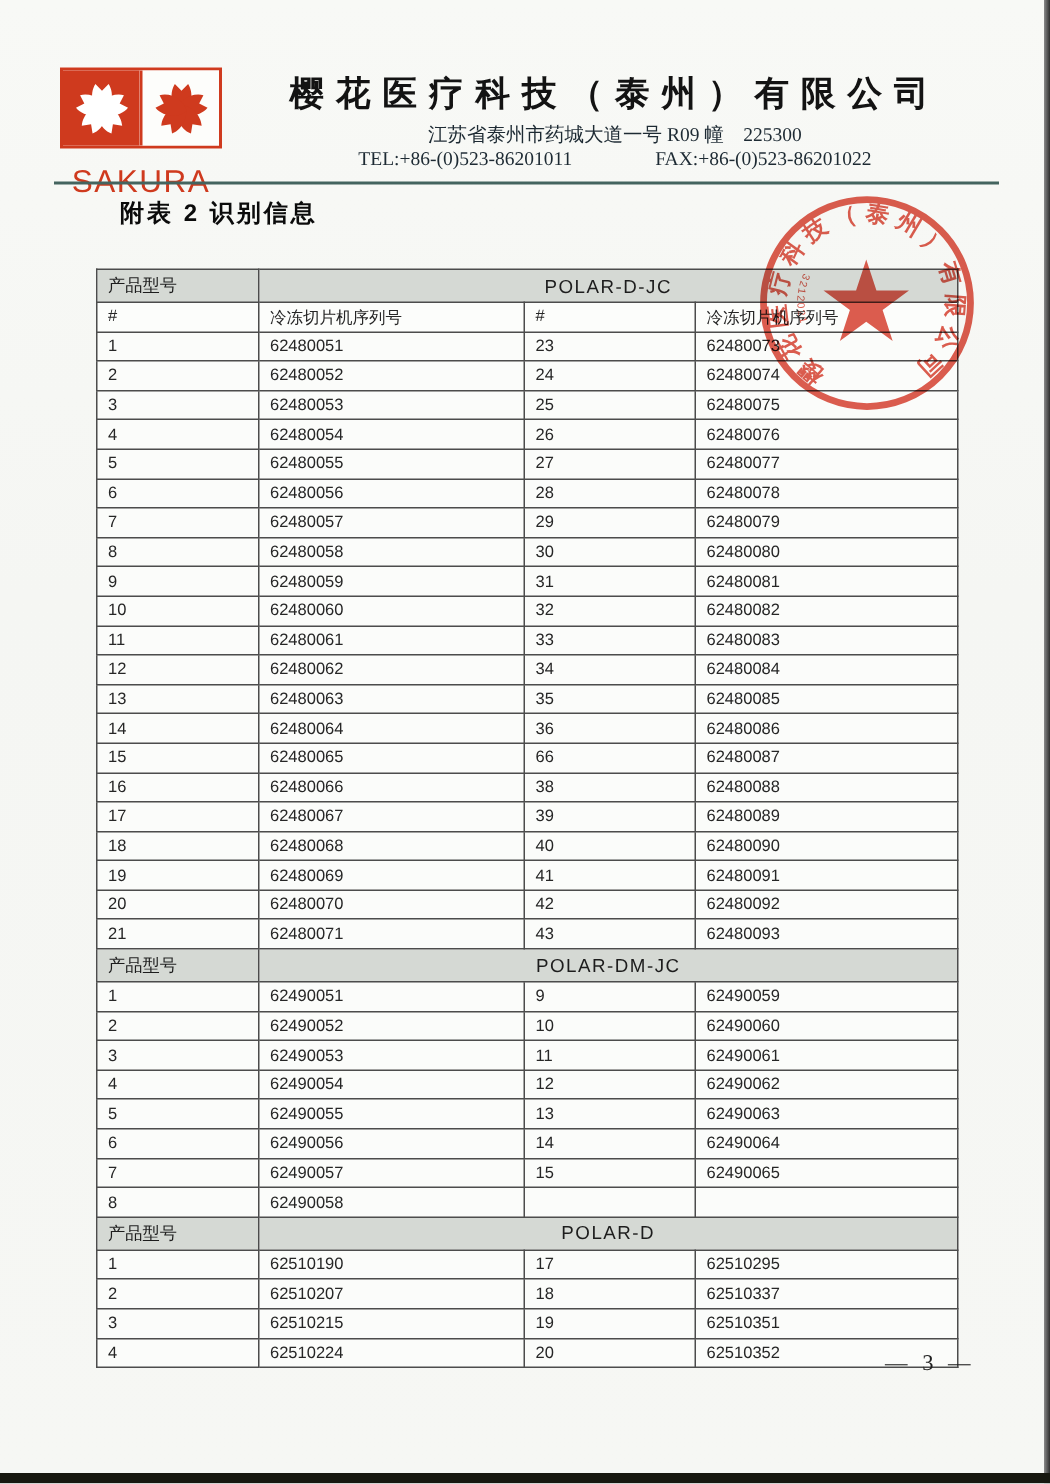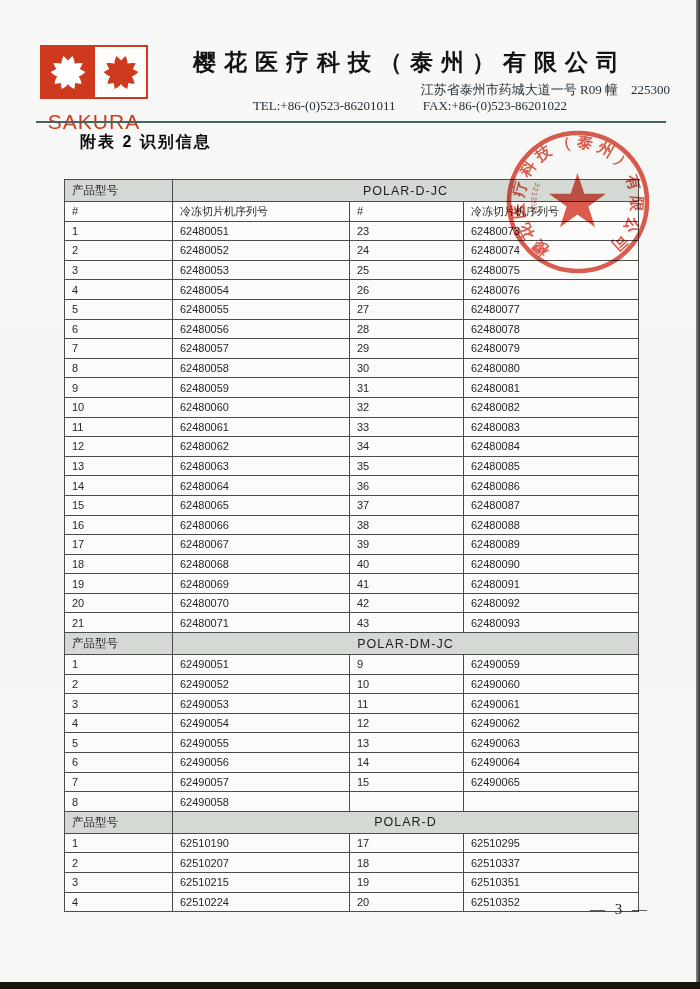--- a/index.html
+++ b/index.html
@@ -9,25 +9,25 @@
   
   .logo-box{position:absolute;left:40px;top:45px;width:108px;height:54px;display:flex;
             border:2px solid #cf3a1e;box-sizing:border-box;background:#fff;}
   .logo-half{flex:1;display:flex;align-items:center;justify-content:center;}
   .logo-left{background:#cf3a1e;}
   .logo-right{background:#fdfdfb;border-left:2px solid #cf3a1e;}
   .brand-text{position:absolute;left:34px;top:110px;width:120px;text-align:center;
               font-size:21px;font-weight:400;color:#cf3a1e;letter-spacing:1px;}
   .company{position:absolute;left:150px;top:47px;width:520px;text-align:center;
            font-size:23px;font-weight:700;letter-spacing:8px;color:#131313;white-space:nowrap;}
-  .address{position:absolute;left:150px;top:81px;width:520px;text-align:right;
+  .address{position:absolute;left:150px;top:81px;width:520px;text-align:center;
            font-family:"Liberation Serif",serif;font-size:13px;color:#1d2a33;}
   .telfax{position:absolute;left:150px;top:98px;width:520px;text-align:center;
           font-family:"Liberation Serif",serif;font-size:13px;color:#1d2a33;}
-  .telfax span{margin:0 12px;}
+  .telfax span{margin:0 26px;}
   .hrule{position:absolute;left:36px;top:121px;width:630px;height:2px;background:#44645f;}
   .doc-title{position:absolute;left:64px;top:132px;font-size:16px;font-weight:700;
              letter-spacing:2px;color:#0b0b0b;margin-left:16px;}
   
   .table-wrap{position:absolute;left:64px;top:179px;width:574px;}
   table.serials{border-collapse:collapse;width:574px;table-layout:fixed;}
   table.serials td{border:1px solid #4c4c4c;font-size:11px;color:#262626;
                    padding:0 0 0 7px;height:18.6px;overflow:hidden;white-space:nowrap;
                    background:#fbfcfa;}
   tr.model-row td{background:#d5d9d4;height:21px;font-size:11.5px;color:#1d1d1d;}
@@ -184,21 +184,21 @@
           </tr>
           <tr>
             <td>14</td>
             <td>62480064</td>
             <td>36</td>
             <td>62480086</td>
           </tr>
           <tr>
             <td>15</td>
             <td>62480065</td>
-            <td>37</td>
+            <td>66</td>
             <td>62480087</td>
           </tr>
           <tr>
             <td>16</td>
             <td>62480066</td>
             <td>38</td>
             <td>62480088</td>
           </tr>
           <tr>
             <td>17</td>

